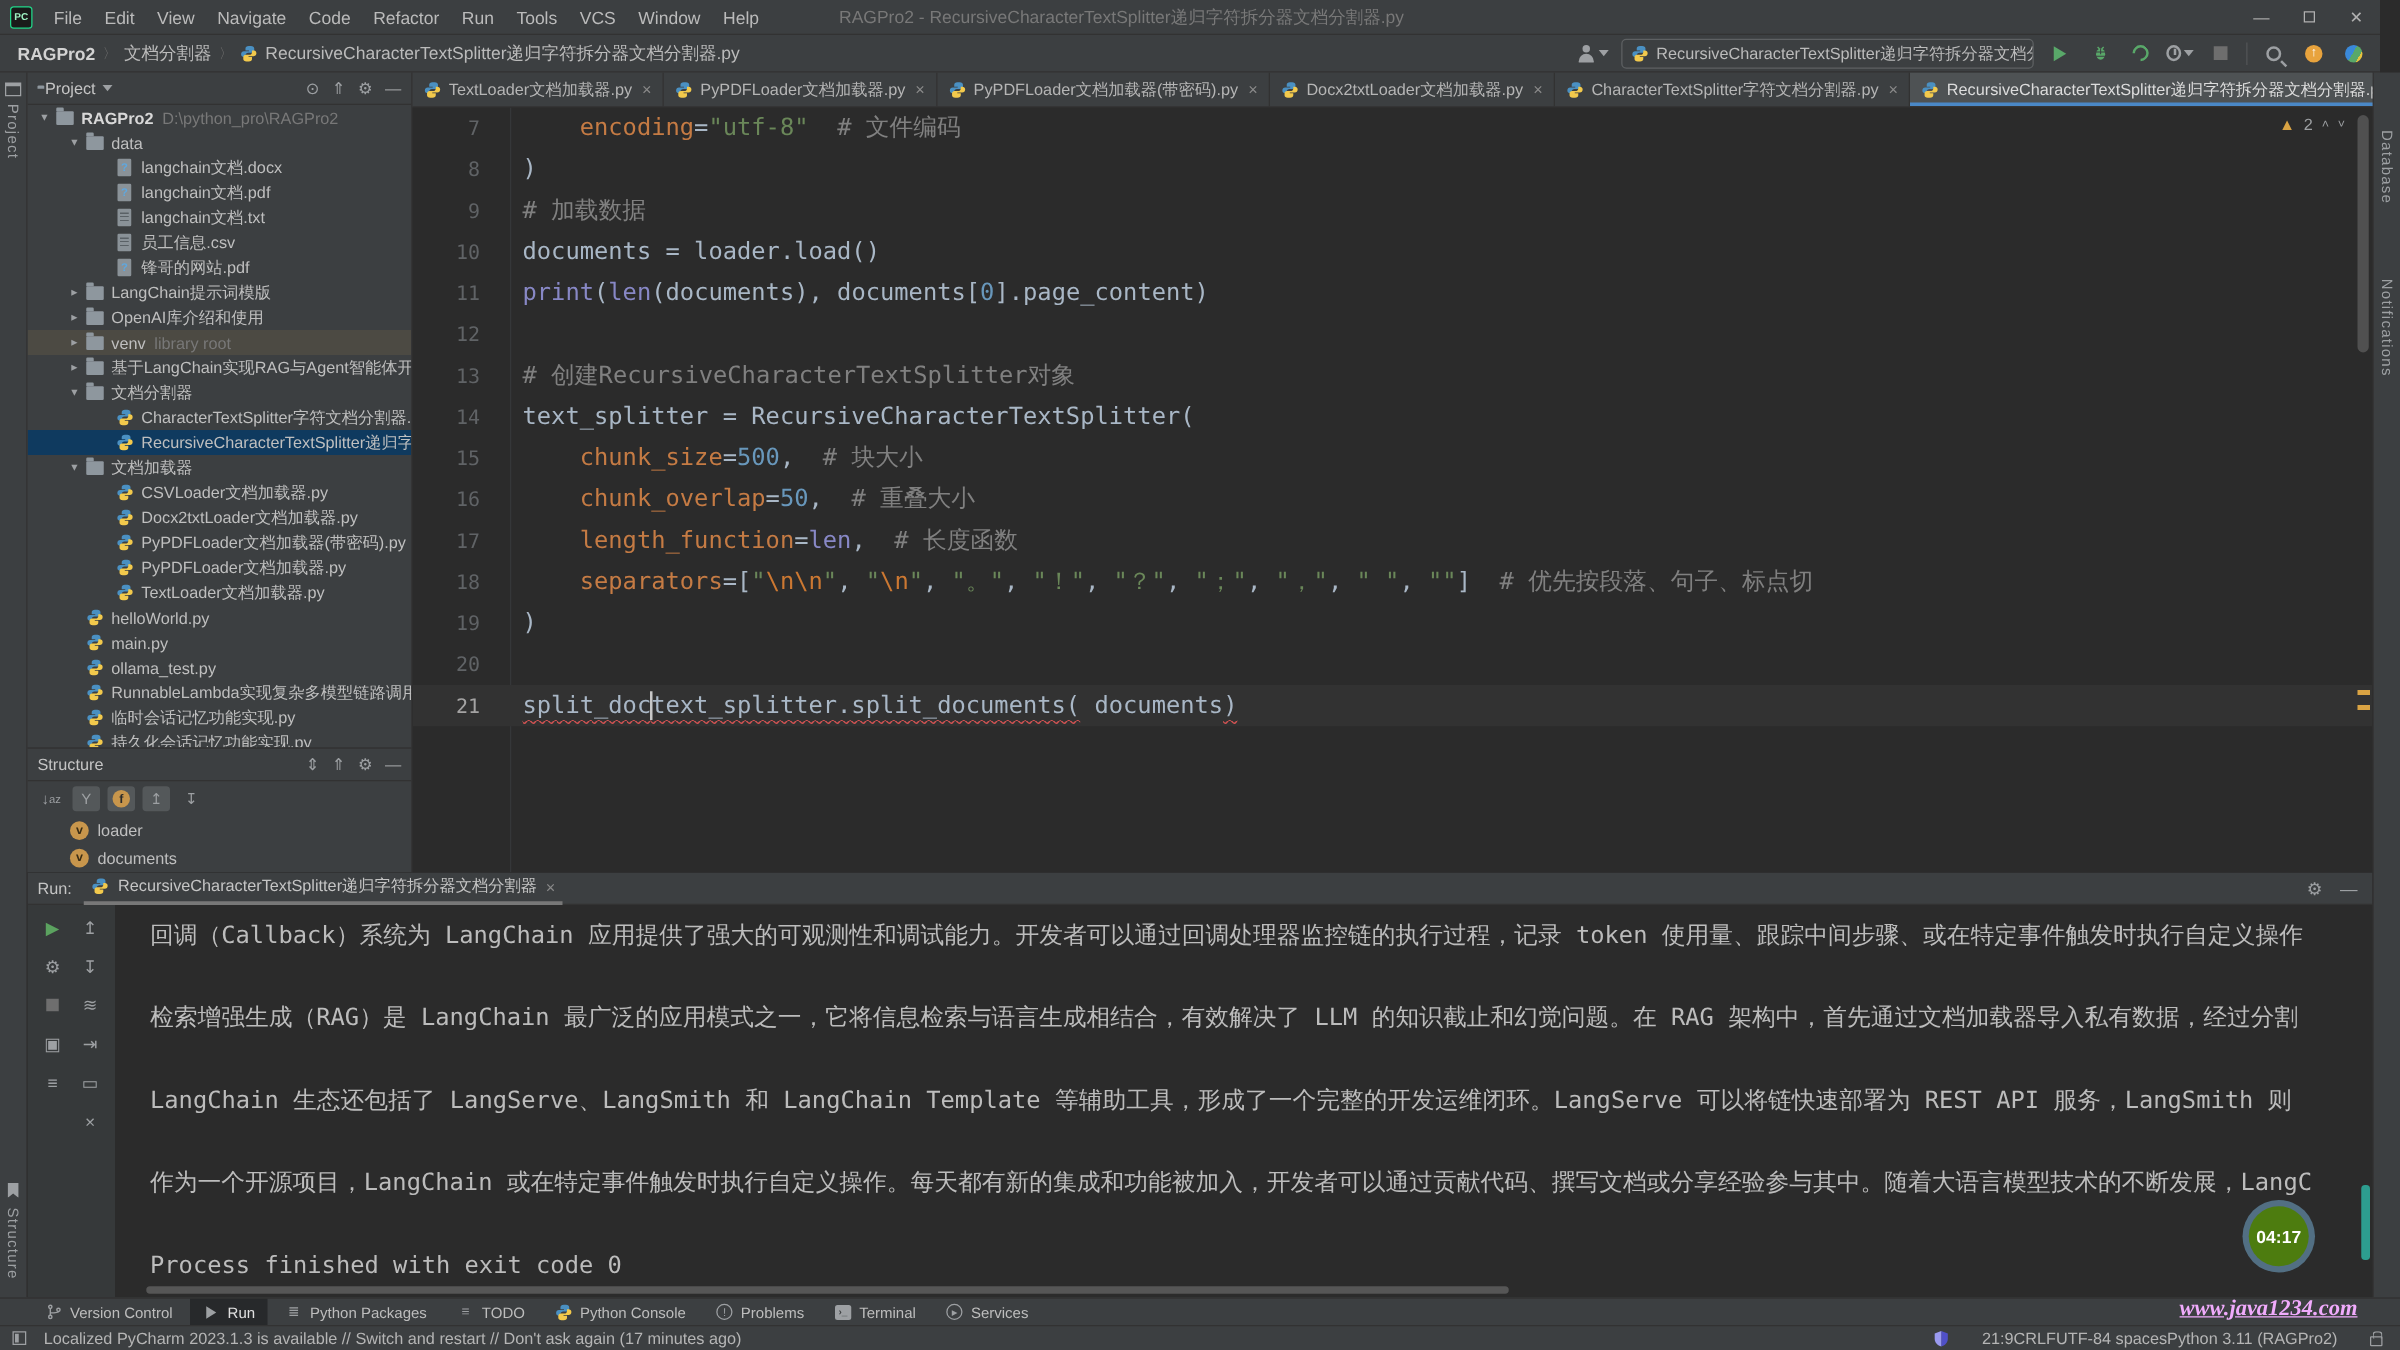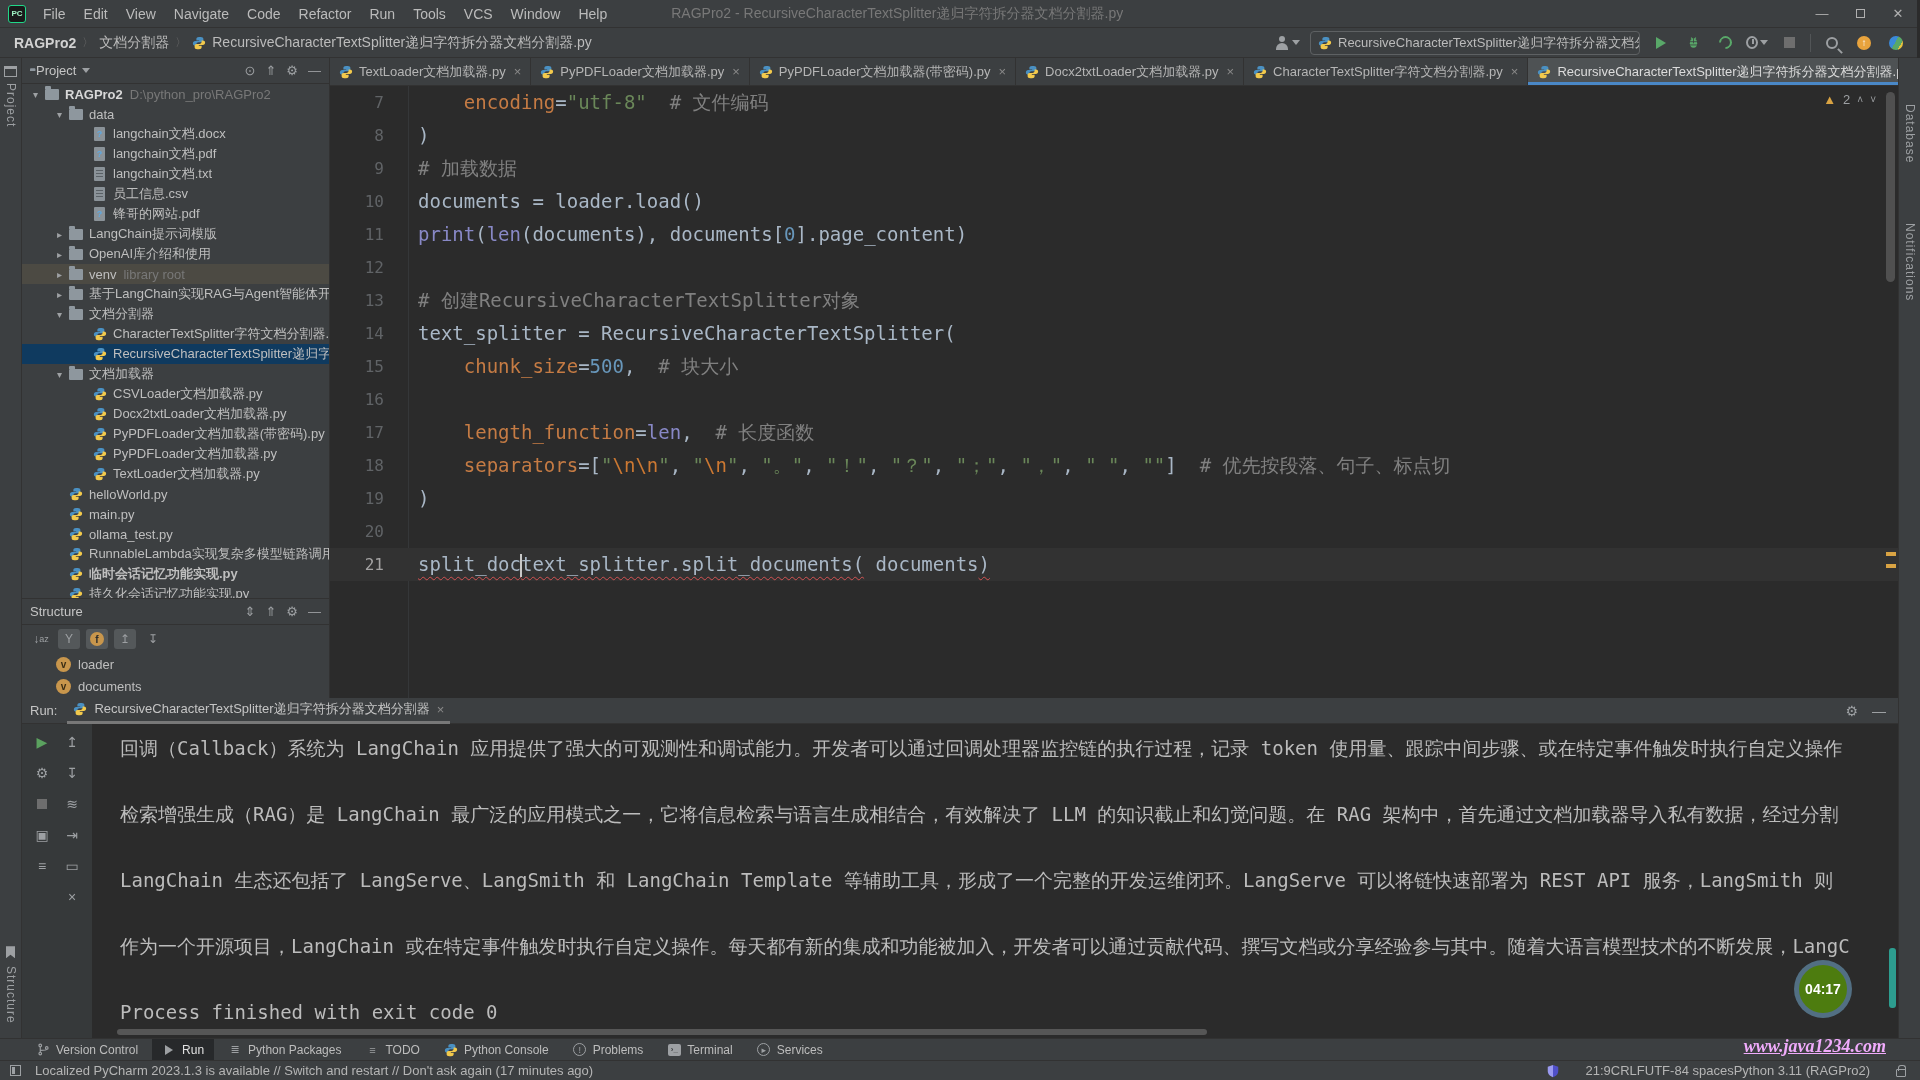--- a/index.html
+++ b/index.html
@@ -1,21 +1,21 @@
 <!DOCTYPE html>
 <html><head>
 <meta charset="utf-8">
 <style>
   *{margin:0;padding:0;box-sizing:border-box}
   html,body{width:1920px;height:1080px;overflow:hidden;background:#2b2b2b;
     font-family:"Liberation Sans",sans-serif;color:#bbbbbb;font-size:13px;}
   #app{position:relative;width:1920px;height:1080px;background:#2b2b2b;overflow:hidden}
 
   
-  .bar{position:absolute;left:0;right:3px;background:#3c3f41;border-bottom:1px solid #323232;display:flex;align-items:center}
+  .bar{position:absolute;left:0;right:16px;background:#3c3f41;border-bottom:1px solid #323232;display:flex;align-items:center}
   #titlebar{top:0;height:28px}
   #toolbar{top:28px;height:30px}
   .pc-logo{width:18px;height:18px;margin:0 8px 0 8px;border-radius:3px;border:1px solid #21d789;
     background:#1a1a1a;color:#9ff2c3;font-weight:bold;font-size:8px;display:flex;align-items:center;justify-content:center}
   .menu-item{padding:0 9px;height:28px;line-height:28px;font-size:14px;color:#bbb;cursor:default}
   .win-title{margin-left:55px;color:#787878;font-size:14px;white-space:nowrap;overflow:hidden;max-width:560px}
   .win-controls{margin-left:auto;display:flex}
   .win-btn{width:38px;height:28px;display:flex;align-items:center;justify-content:center;color:#b0b0b0;font-size:13px}
   .win-btn .sq{width:9px;height:9px;border:1px solid #b0b0b0}
   .crumbs{display:flex;align-items:center;gap:6px;margin-left:14px;font-size:14px}
@@ -452,21 +452,21 @@
         <div class="trow" style="padding-left: 30px;">
           <span class="tchev"></span>
           <span class="ticon">
             <svg width="14" height="14" viewBox="0 0 16 16">
     <path d="M8 1C6 1 5 1.9 5 3.2V5h3.2v.8H3.6C2.1 5.8 1 6.9 1 8.5S2.1 11 3.6 11H5V9.4C5 8 6.1 7 7.5 7h3.3C12 7 13 6.1 13 4.9V3.2C13 1.9 11.9 1 10 1H8z" fill="#4a90c2"></path>
     <path d="M8 15c2 0 3-.9 3-2.2V11H7.8v-.8h4.6c1.5 0 2.6-1.1 2.6-2.7S13.9 5 12.4 5H11v1.6C11 8 9.9 9 8.5 9H5.2C4 9 3 9.9 3 11.1v1.7C3 14.1 4.1 15 6 15h2z" fill="#f2c94c"></path>
   </svg>
           </span>
           <span>RunnableLambda实现复杂多模型链路调用.py</span>
         </div>
-        <div class="trow" style="padding-left: 30px; font-weight: bold;">
+        <div class="trow" style="padding-left: 30px;">
           <span class="tchev"></span>
           <span class="ticon">
             <svg width="14" height="14" viewBox="0 0 16 16">
     <path d="M8 1C6 1 5 1.9 5 3.2V5h3.2v.8H3.6C2.1 5.8 1 6.9 1 8.5S2.1 11 3.6 11H5V9.4C5 8 6.1 7 7.5 7h3.3C12 7 13 6.1 13 4.9V3.2C13 1.9 11.9 1 10 1H8z" fill="#4a90c2"></path>
     <path d="M8 15c2 0 3-.9 3-2.2V11H7.8v-.8h4.6c1.5 0 2.6-1.1 2.6-2.7S13.9 5 12.4 5H11v1.6C11 8 9.9 9 8.5 9H5.2C4 9 3 9.9 3 11.1v1.7C3 14.1 4.1 15 6 15h2z" fill="#f2c94c"></path>
   </svg>
           </span>
           <span>临时会话记忆功能实现.py</span>
         </div>
         <div class="trow" style="padding-left: 30px;">
@@ -583,21 +583,21 @@
     <div id="code-lines">
         <div class="cl"><span class="num">7</span><span class="code"><span class="tok-d">    </span><span class="tok-p">encoding</span><span class="tok-d">=</span><span class="tok-s">"utf-8"</span><span class="tok-d">  </span><span class="tok-c"># 文件编码</span></span></div>
         <div class="cl"><span class="num">8</span><span class="code"><span class="tok-d">)</span></span></div>
         <div class="cl"><span class="num">9</span><span class="code"><span class="tok-c"># 加载数据</span></span></div>
         <div class="cl"><span class="num">10</span><span class="code"><span class="tok-d">documents = loader.load()</span></span></div>
         <div class="cl"><span class="num">11</span><span class="code"><span class="tok-b">print</span><span class="tok-d">(</span><span class="tok-b">len</span><span class="tok-d">(documents), documents[</span><span class="tok-n">0</span><span class="tok-d">].page_content)</span></span></div>
         <div class="cl"><span class="num">12</span><span class="code"></span></div>
         <div class="cl"><span class="num">13</span><span class="code"><span class="tok-c"># 创建RecursiveCharacterTextSplitter对象</span></span></div>
         <div class="cl"><span class="num">14</span><span class="code"><span class="tok-d">text_splitter = RecursiveCharacterTextSplitter(</span></span></div>
         <div class="cl"><span class="num">15</span><span class="code"><span class="tok-d">    </span><span class="tok-p">chunk_size</span><span class="tok-d">=</span><span class="tok-n">500</span><span class="tok-d">,  </span><span class="tok-c"># 块大小</span></span></div>
-        <div class="cl"><span class="num">16</span></div>
+        <div class="cl"><span class="num">16</span><span class="code"><span class="tok-d">    </span><span class="tok-p">chunk_overlap</span><span class="tok-d">=</span><span class="tok-n">50</span><span class="tok-d">,  </span><span class="tok-c"># 重叠大小</span></span></div>
         <div class="cl"><span class="num">17</span><span class="code"><span class="tok-d">    </span><span class="tok-p">length_function</span><span class="tok-d">=</span><span class="tok-b">len</span><span class="tok-d">,  </span><span class="tok-c"># 长度函数</span></span></div>
         <div class="cl"><span class="num">18</span><span class="code"><span class="tok-d">    </span><span class="tok-p">separators</span><span class="tok-d">=[</span><span class="tok-s">"</span><span class="tok-e">\n\n</span><span class="tok-s">"</span><span class="tok-d">, </span><span class="tok-s">"</span><span class="tok-e">\n</span><span class="tok-s">"</span><span class="tok-d">, </span><span class="tok-s">"。"</span><span class="tok-d">, </span><span class="tok-s">"！"</span><span class="tok-d">, </span><span class="tok-s">"？"</span><span class="tok-d">, </span><span class="tok-s">"；"</span><span class="tok-d">, </span><span class="tok-s">"，"</span><span class="tok-d">, </span><span class="tok-s">" "</span><span class="tok-d">, </span><span class="tok-s">""</span><span class="tok-d">]</span><span class="tok-d">  </span><span class="tok-c"># 优先按段落、句子、标点切</span></span></div>
         <div class="cl"><span class="num">19</span><span class="code"><span class="tok-d">)</span></span></div>
         <div class="cl"><span class="num">20</span><span class="code"></span></div>
         <div class="cl current"><span class="num">21</span><span class="code"><span class="tok-d sq">split_doc</span><span class="caret-bar"></span><span class="tok-d sq">text_splitter.split_documents(</span><span class="tok-d"> documents</span><span class="tok-d sq">)</span></span></div>
       </div>
     <div id="inspect-widget">
       <span class="warn-tri">▲</span>
       <span>2</span>
       <span class="chev">˄</span>

